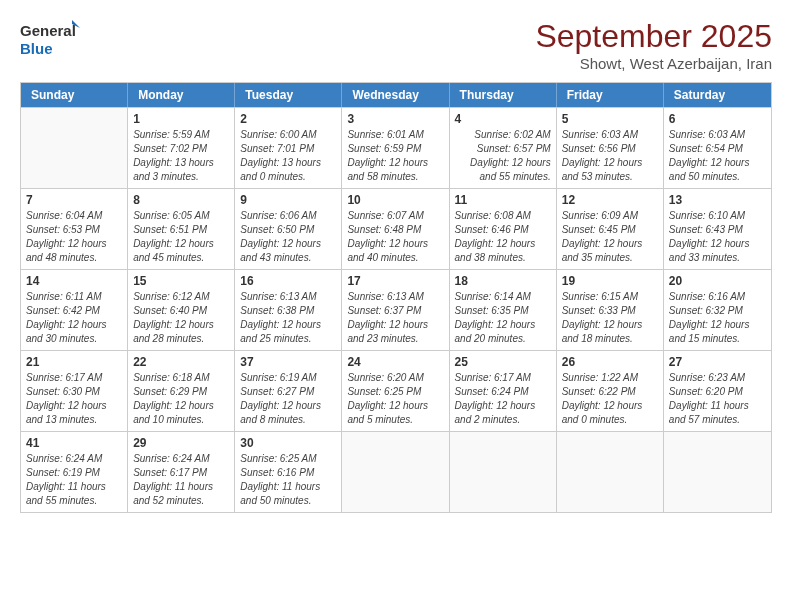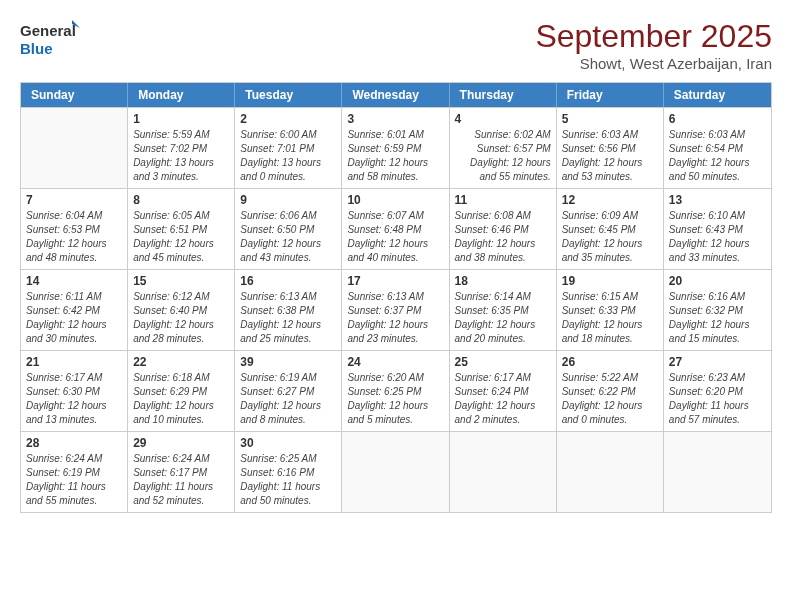--- a/index.html
+++ b/index.html
@@ -280,21 +280,21 @@
 and 13 minutes.</div>
           </div>
           <div class="cal-cell">
             <div class="day-num">22</div>
             <div class="day-info" style="white-space: pre-line;">Sunrise: 6:18 AM
 Sunset: 6:29 PM
 Daylight: 12 hours
 and 10 minutes.</div>
           </div>
           <div class="cal-cell">
-            <div class="day-num">39</div>
+            <div class="day-num">37</div>
             <div class="day-info" style="white-space: pre-line;">Sunrise: 6:19 AM
 Sunset: 6:27 PM
 Daylight: 12 hours
 and 8 minutes.</div>
           </div>
           <div class="cal-cell">
             <div class="day-num">24</div>
             <div class="day-info" style="white-space: pre-line;">Sunrise: 6:20 AM
 Sunset: 6:25 PM
 Daylight: 12 hours
@@ -302,36 +302,36 @@
           </div>
           <div class="cal-cell">
             <div class="day-num">25</div>
             <div class="day-info" style="white-space: pre-line;">Sunrise: 6:17 AM
 Sunset: 6:24 PM
 Daylight: 12 hours
 and 2 minutes.</div>
           </div>
           <div class="cal-cell">
             <div class="day-num">26</div>
-            <div class="day-info" style="white-space: pre-line;">Sunrise: 5:22 AM
+            <div class="day-info" style="white-space: pre-line;">Sunrise: 1:22 AM
 Sunset: 6:22 PM
 Daylight: 12 hours
 and 0 minutes.</div>
           </div>
           <div class="cal-cell">
             <div class="day-num">27</div>
             <div class="day-info" style="white-space: pre-line;">Sunrise: 6:23 AM
 Sunset: 6:20 PM
 Daylight: 11 hours
 and 57 minutes.</div>
           </div>
         </div>
         <div class="cal-row">
           <div class="cal-cell">
-            <div class="day-num">28</div>
+            <div class="day-num">41</div>
             <div class="day-info" style="white-space: pre-line;">Sunrise: 6:24 AM
 Sunset: 6:19 PM
 Daylight: 11 hours
 and 55 minutes.</div>
           </div>
           <div class="cal-cell">
             <div class="day-num">29</div>
             <div class="day-info" style="white-space: pre-line;">Sunrise: 6:24 AM
 Sunset: 6:17 PM
 Daylight: 11 hours

